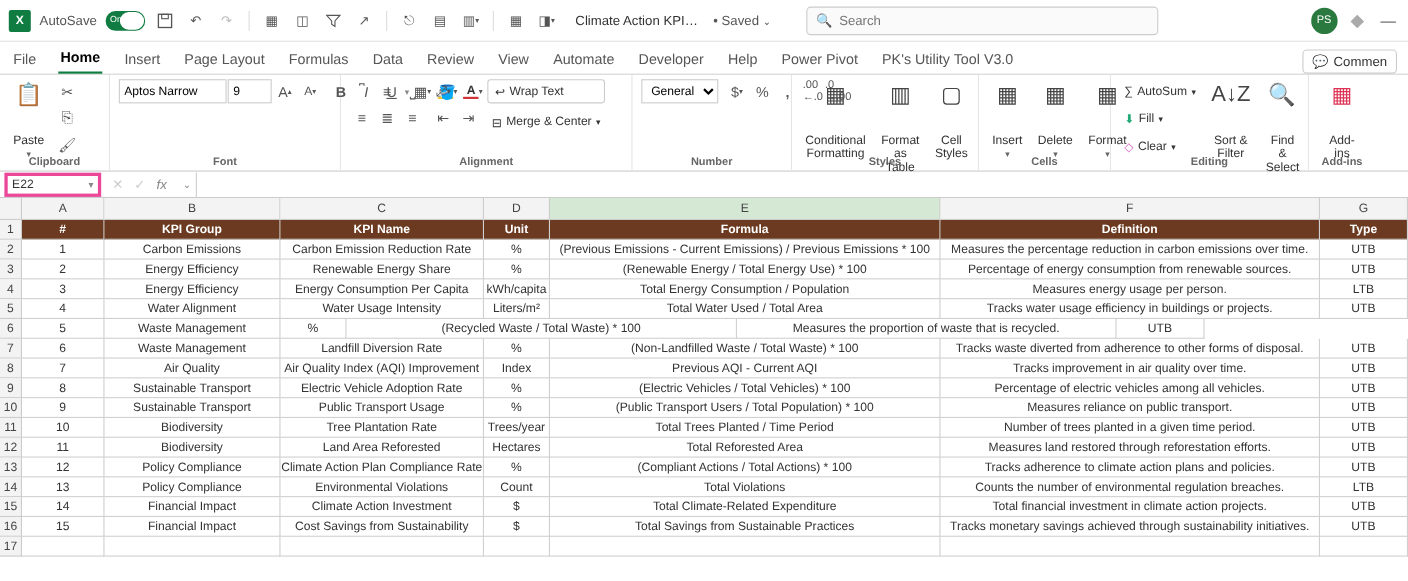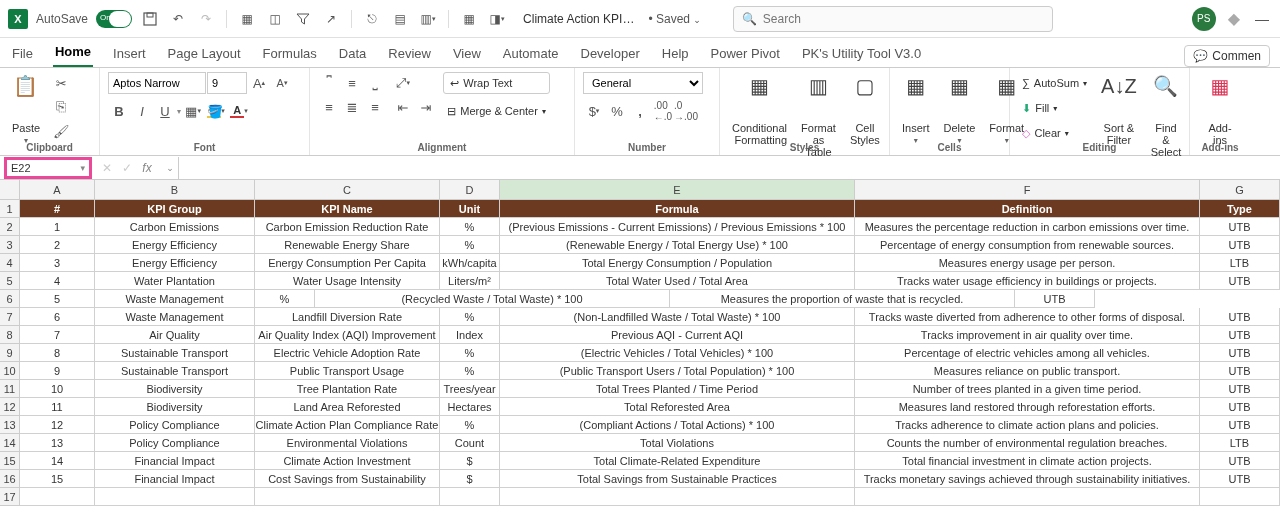--- a/index.html
+++ b/index.html
@@ -156,21 +156,21 @@
       <div class="stack-col">
         <div class="small-btn">✂</div>
         <div class="small-btn">⎘</div>
         <div class="small-btn">🖌</div>
       </div>
     </div>
     <div class="rgroup-label">Clipboard</div>
   </div>
 
   <div class="rgroup" style="width:210px;">
-    <div class="rgroup-content" style="flex-direction:column; gap:6px;">
+    <div class="rgroup-content" style="flex-direction:row; gap:6px;">
       <div class="row-btns">
         <input class="font-select" value="Aptos Narrow" style="">
         <input class="size-select" value="9" style="">
         <div class="small-btn" style="font-size:13px;">A<sup style="font-size:7px;">▴</sup></div>
         <div class="small-btn" style="font-size:11px;">A<sup style="font-size:7px;">▾</sup></div>
       </div>
       <div class="row-btns">
         <div class="small-btn" style="font-weight:bold;">B</div>
         <div class="small-btn" style="font-style:italic;">I</div>
         <div class="small-btn" style="text-decoration:underline;">U</div>
@@ -221,38 +221,38 @@
             <span>⊟</span>
             <span>Merge &amp; Center</span>
             <span style="font-size:8px;">▾</span>
           </div>
       </div>
     </div>
     <div class="rgroup-label">Alignment</div>
   </div>
 
   <div class="rgroup" style="width:145px;">
-    <div class="rgroup-content" style="flex-direction:column; gap:6px;">
+    <div class="rgroup-content" style="gap:6px;">
       <select class="num-select"><option>General</option></select>
       <div class="row-btns">
         <div class="small-btn">$<span style="font-size:7px;">▾</span></div>
         <div class="small-btn">%</div>
         <div class="small-btn" style="font-weight:bold;">,</div>
         <div class="small-btn" style="font-size:10px;">.00<br>←.0</div>
         <div class="small-btn" style="font-size:10px;">.0<br>→.00</div>
       </div>
     </div>
     <div class="rgroup-label">Number</div>
   </div>
 
   <div class="rgroup" style="width:170px;">
     <div class="rgroup-content">
       <div class="big-btn">
         <span class="icon">▦</span>
-        <span class="lbl" style="max-width:60px;text-align:right;">Conditional Formatting</span>
+        <span class="lbl" style="max-width:60px;">Conditional Formatting</span>
       </div>
       <div class="big-btn">
         <span class="icon">▥</span>
         <span class="lbl" style="max-width:50px;">Format as Table</span>
       </div>
       <div class="big-btn">
         <span class="icon">▢</span>
         <span class="lbl" style="max-width:40px;">Cell Styles</span>
       </div>
     </div>
@@ -387,21 +387,21 @@
         <div class="cell cB">Energy Efficiency</div>
         <div class="cell cC">Energy Consumption Per Capita</div>
         <div class="cell cD">kWh/capita</div>
         <div class="cell cE">Total Energy Consumption / Population</div>
         <div class="cell cF">Measures energy usage per person.</div>
         <div class="cell cG">LTB</div>
       </div>
       <div class="data-row">
         <div class="row-hdr" style="height: 18px;">5</div>
         <div class="cell cA">4</div>
-        <div class="cell cB">Water Plantation</div>
+        <div class="cell cB">Water Alignment</div>
         <div class="cell cC">Water Usage Intensity</div>
         <div class="cell cD">Liters/m²</div>
         <div class="cell cE">Total Water Used / Total Area</div>
         <div class="cell cF">Tracks water usage efficiency in buildings or projects.</div>
         <div class="cell cG">UTB</div>
       </div>
       <div class="data-row">
         <div class="row-hdr" style="height: 18px;">6</div>
         <div class="cell cA">5</div>
         <div class="cell cB">Waste Management</div>

